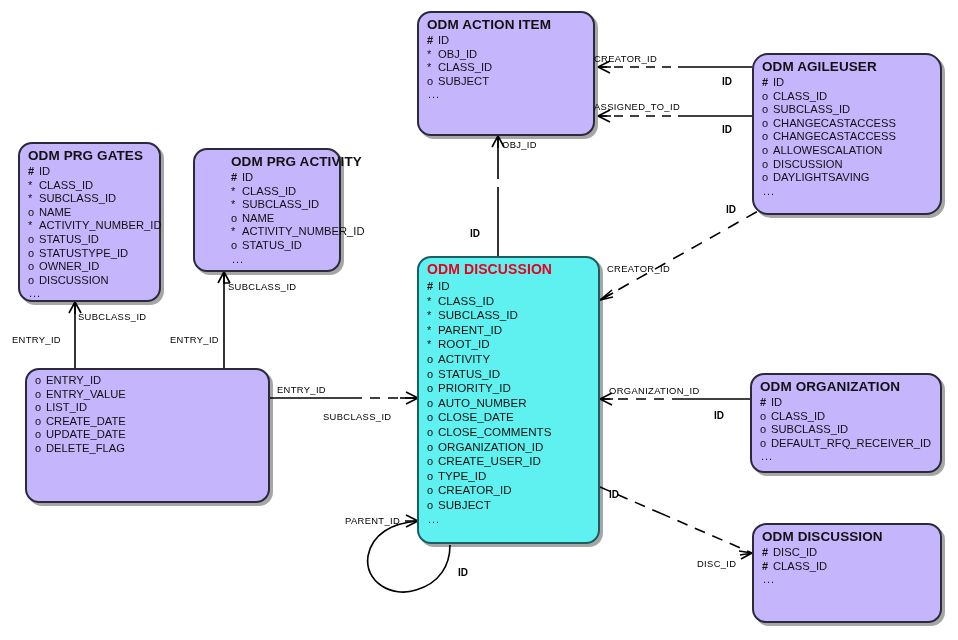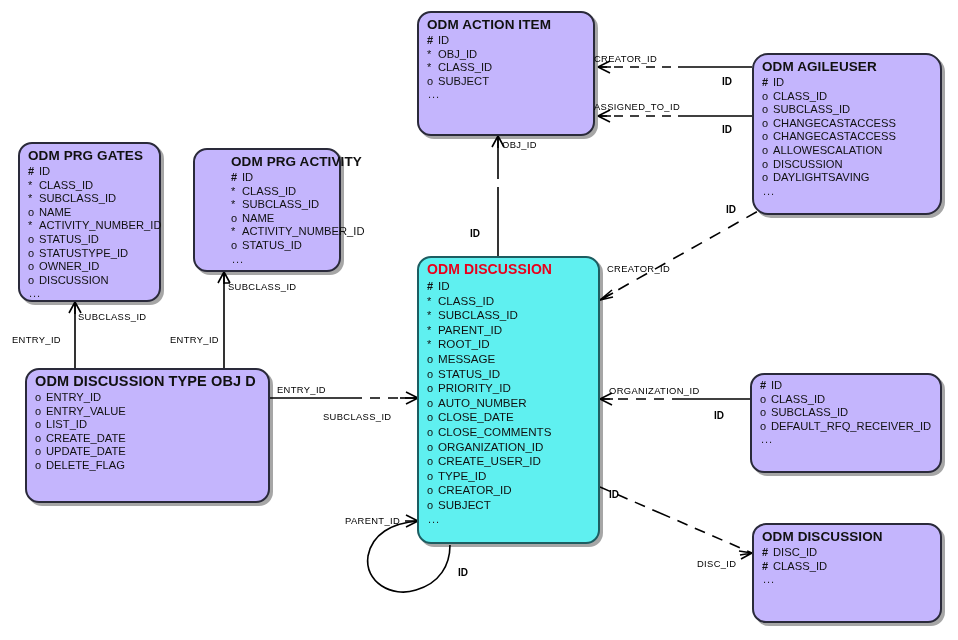--- a/index.html
+++ b/index.html
@@ -237,21 +237,21 @@
       <li>
           <span class="mk">*</span>
           <span class="nm">PARENT_ID</span>
         </li>
       <li>
           <span class="mk">*</span>
           <span class="nm">ROOT_ID</span>
         </li>
       <li>
           <span class="mk">o</span>
-          <span class="nm">MESSAGE</span>
+          <span class="nm">ACTIVITY</span>
         </li>
       <li>
           <span class="mk">o</span>
           <span class="nm">STATUS_ID</span>
         </li>
       <li>
           <span class="mk">o</span>
           <span class="nm">PRIORITY_ID</span>
         </li>
       <li>
@@ -284,21 +284,20 @@
         </li>
       <li>
           <span class="mk">o</span>
           <span class="nm">SUBJECT</span>
         </li>
     </ul>
     <div class="ellipsis">...</div>
   </div>
 
   <div class="entity purple" style="left:25px;top:368px;width:245px;height:135px;">
-    <div class="etitle">ODM DISCUSSION TYPE OBJ D</div>
     <ul class="attrs">
       <li>
           <span class="mk">o</span>
           <span class="nm">ENTRY_ID</span>
         </li>
       <li>
           <span class="mk">o</span>
           <span class="nm">ENTRY_VALUE</span>
         </li>
       <li>
@@ -314,20 +313,21 @@
           <span class="nm">UPDATE_DATE</span>
         </li>
       <li>
           <span class="mk">o</span>
           <span class="nm">DELETE_FLAG</span>
         </li>
     </ul>
   </div>
 
   <div class="entity purple small" style="left:750px;top:373px;width:192px;height:100px;">
+    <div class="etitle">ODM ORGANIZATION</div>
     <ul class="attrs">
       <li>
           <span class="mk hash">#</span>
           <span class="nm">ID</span>
         </li>
       <li>
           <span class="mk">o</span>
           <span class="nm">CLASS_ID</span>
         </li>
       <li>

